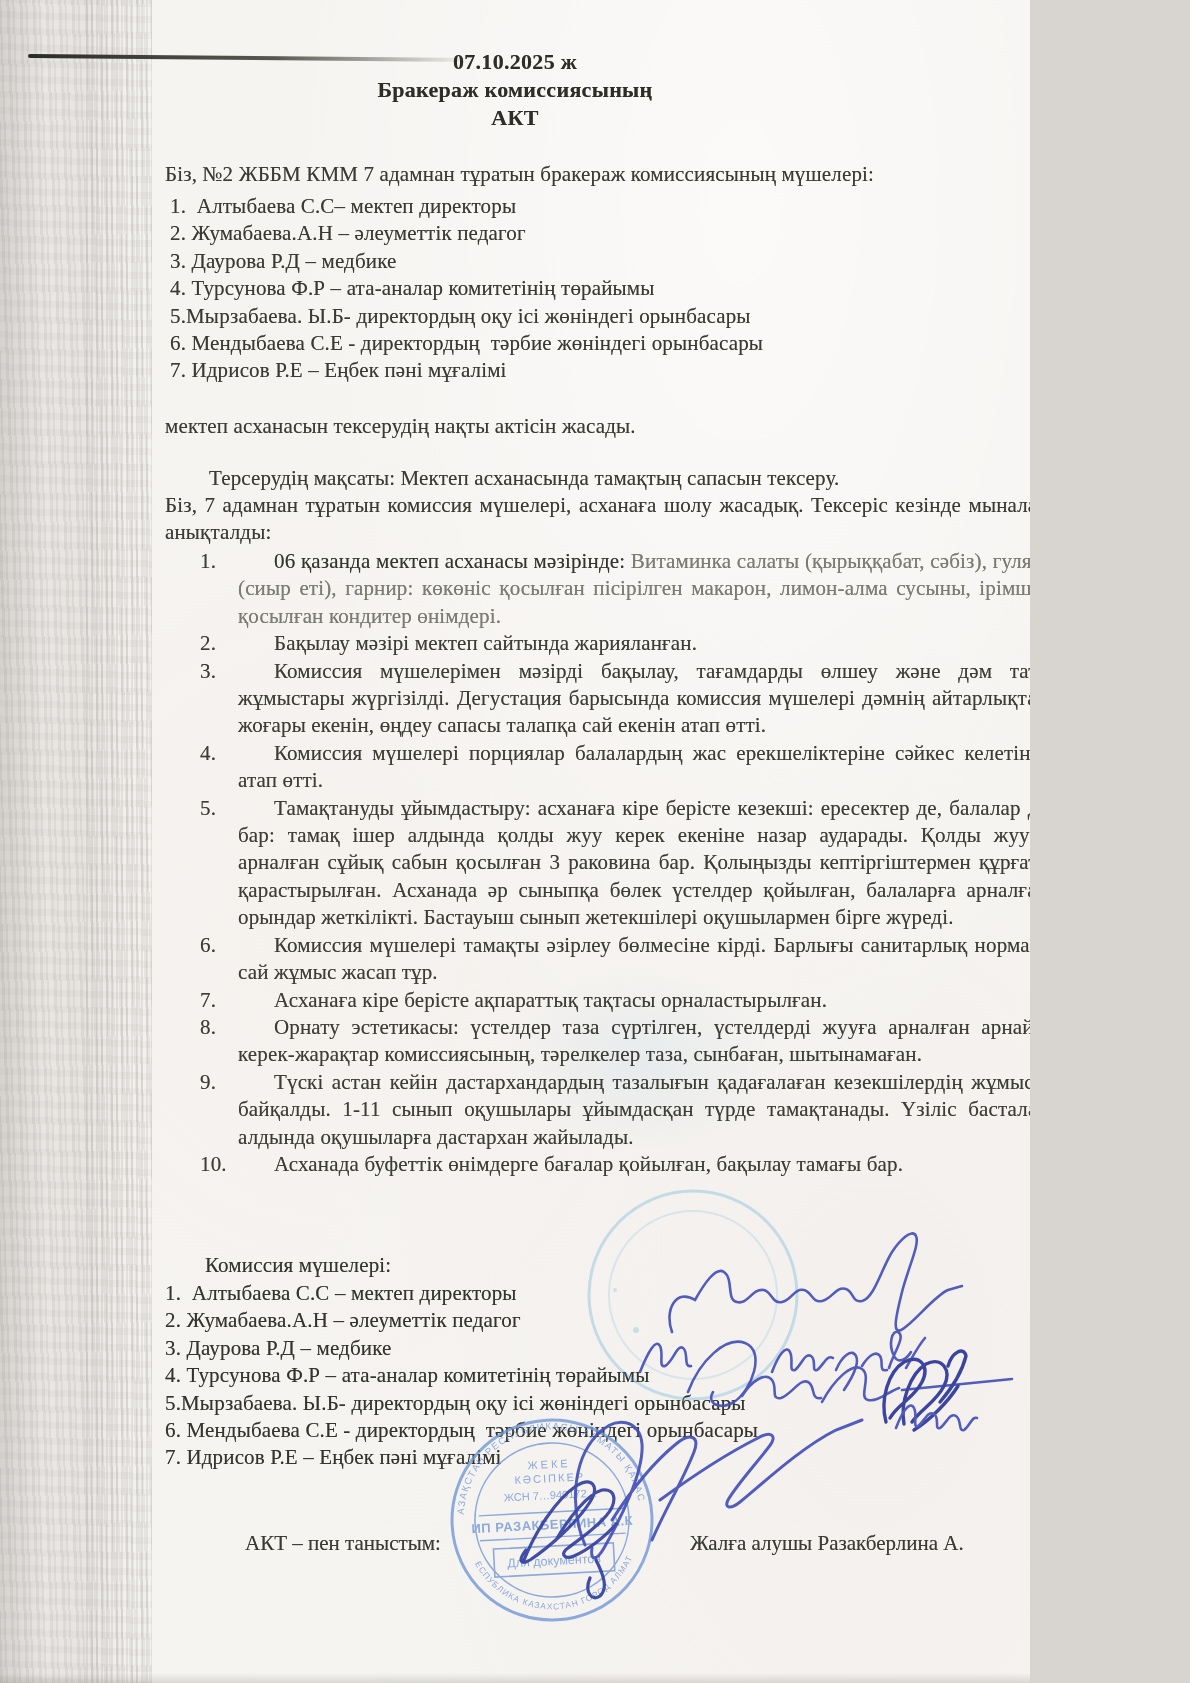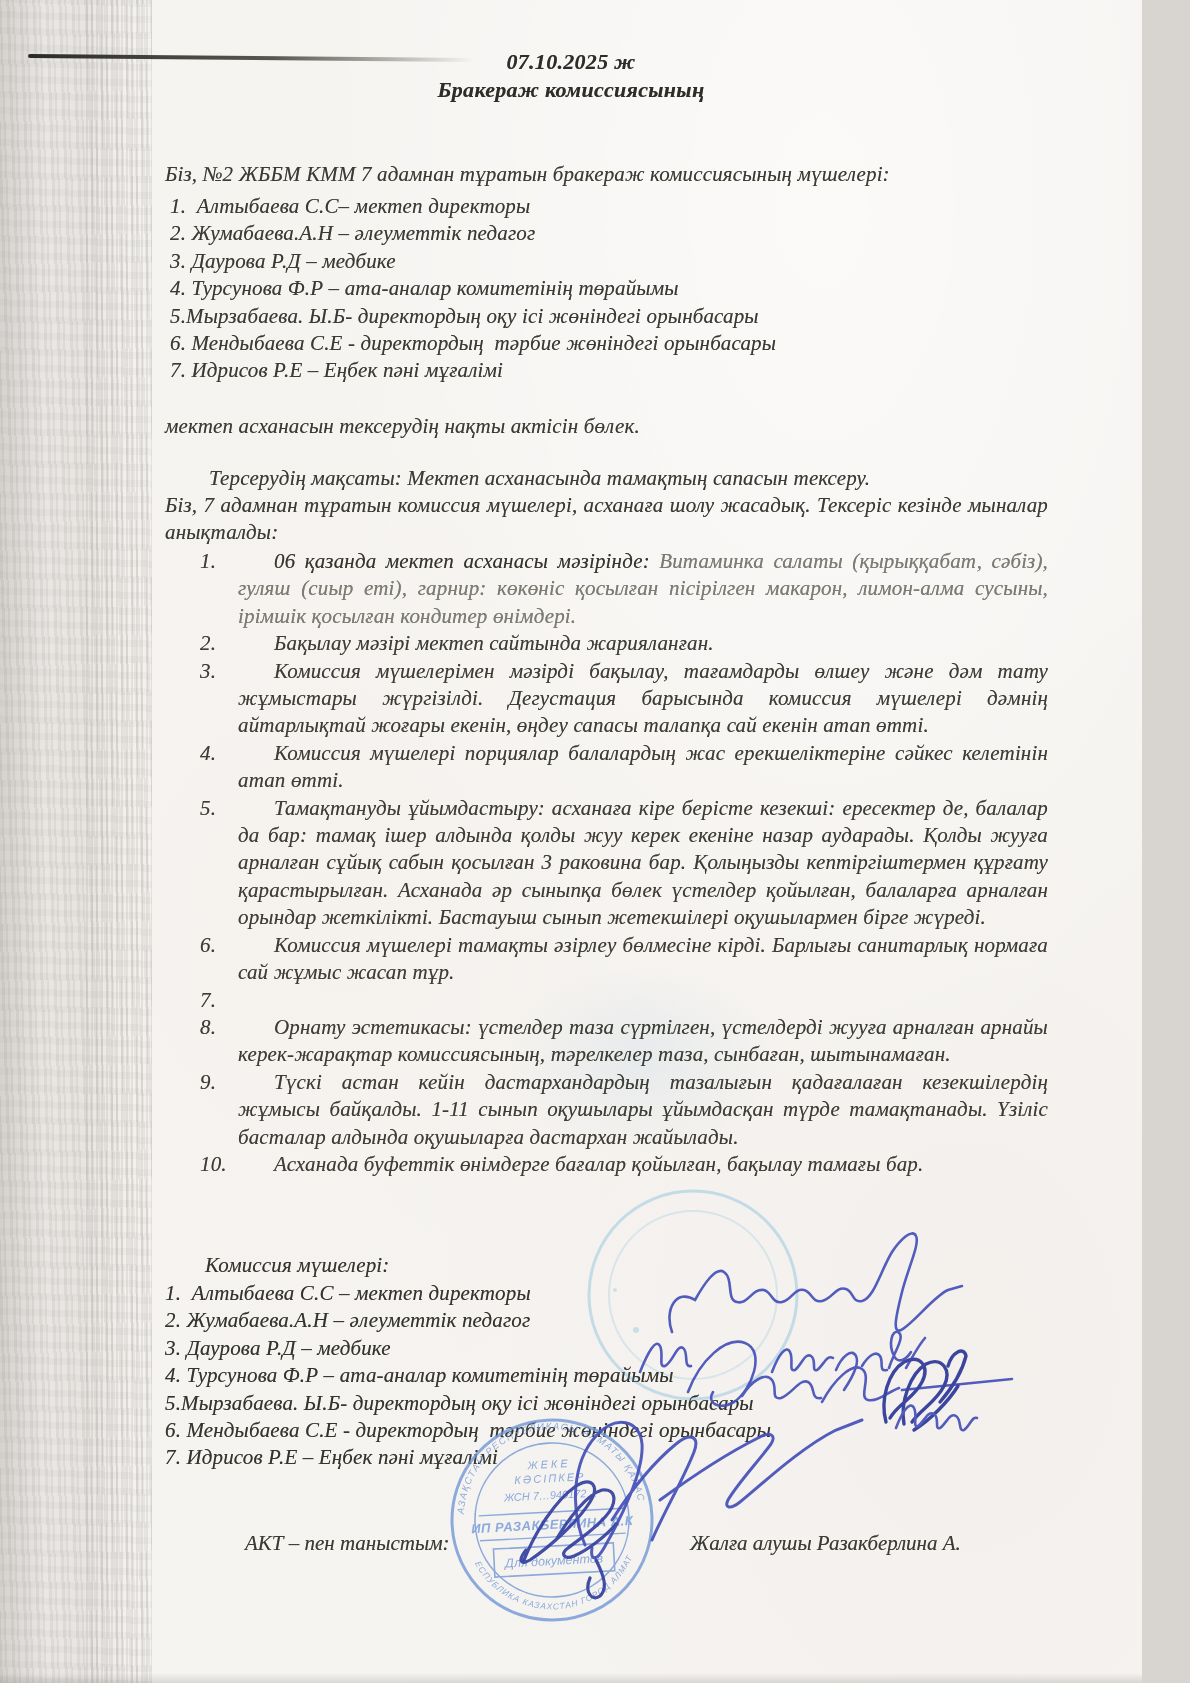--- a/index.html
+++ b/index.html
@@ -1,25 +1,24 @@
 <!DOCTYPE html>
 <html><head>
 <meta charset="utf-8">
 <style>
   html,body{margin:0;padding:0;background:#d8d5d1;}
   .page{
-    position:relative;width:1142px;height:1683px;overflow:hidden;
+    position:relative;width:1030px;height:1683px;overflow:hidden;
     background:
       radial-gradient(ellipse at 72% 12%, rgba(255,255,255,.55), transparent 45%),
       radial-gradient(ellipse at 30% 55%, rgba(244,240,236,.6), transparent 50%),
       radial-gradient(ellipse at 85% 80%, rgba(240,236,232,.5), transparent 45%),
       #f6f4f1;
     font-family:"Liberation Serif","DejaVu Serif",serif;
     color:#3b3b34;
-    font-style:italic;
   }
   
   .scan-band{position:absolute;left:0;top:0;width:152px;height:100%;
     background:
       repeating-linear-gradient(88deg, rgba(105,100,96,.10) 0 3px, rgba(160,155,150,.04) 3px 6px, rgba(90,85,80,.09) 6px 8px, rgba(205,200,195,.03) 8px 13px),
       repeating-linear-gradient(2deg, rgba(120,115,110,.05) 0 7px, transparent 7px 16px),
       linear-gradient(to right, rgba(130,125,120,.28), rgba(150,145,140,.12) 30%, rgba(165,160,155,.17) 55%, rgba(205,200,195,.06) 82%, transparent);
   }
   .scan-band2{position:absolute;left:86px;top:0;width:66px;height:100%;opacity:.8;
     background:repeating-linear-gradient(90deg, rgba(110,105,100,.15) 0 2px, transparent 2px 5px);}
@@ -60,35 +59,36 @@
 
   <div class="scan-band"></div>
   <div class="scan-band2"></div>
   <div class="edge-top-line"></div>
   <div class="smudge"></div>
   <div class="edge-bottom"></div>
 
   <div class="doc-header txt">
     <div>07.10.2025 ж</div>
     <div>Бракераж комиссиясының</div>
+    <div>АКТ</div>
   </div>
 
   <div class="blk intro txt">Біз, №2 ЖББМ КММ 7 адамнан тұратын бракераж комиссиясының мүшелері:</div>
 
   <div class="blk members txt">
       <div class="mline"><span>1.  Алтыбаева С.С– мектеп директоры</span></div>
       <div class="mline"><span>2. Жумабаева.А.Н – әлеуметтік педагог</span></div>
       <div class="mline"><span>3. Даурова Р.Д – медбике</span></div>
       <div class="mline"><span>4. Турсунова Ф.Р – ата-аналар комитетінің төрайымы</span></div>
       <div class="mline"><span>5.Мырзабаева. Ы.Б- директордың оқу ісі жөніндегі орынбасары</span></div>
       <div class="mline"><span>6. Мендыбаева С.Е - директордың  тәрбие жөніндегі орынбасары</span></div>
       <div class="mline"><span>7. Идрисов Р.Е – Еңбек пәні мұғалімі</span></div>
     </div>
 
-  <div class="blk act-line txt">мектеп асханасын тексерудің нақты актісін бөлек.</div>
+  <div class="blk act-line txt">мектеп асханасын тексерудің нақты актісін жасады.</div>
   <div class="blk purpose txt">Терсерудің мақсаты: Мектеп асханасында тамақтың сапасын тексеру.</div>
   <div class="blk insp-intro txt">Біз, 7 адамнан тұратын комиссия мүшелері, асханаға шолу жасадық. Тексеріс кезінде мыналар анықталды:</div>
 
   <div class="blk findings txt">
       <div class="finding light-rest">
       <span class="num">1.</span><span class="lead">06 қазанда мектеп асханасы мәзірінде:</span><span class="rest"> Витаминка салаты (қырыққабат, сәбіз), гуляш (сиыр еті), гарнир: көкөніс қосылған пісірілген макарон, лимон-алма сусыны, ірімшік қосылған кондитер өнімдері.</span>
     </div>
       <div class="finding">
       <span class="num">2.</span><span class="lead"></span><span class="rest">Бақылау мәзірі мектеп сайтында жарияланған.</span>
     </div>
@@ -98,21 +98,21 @@
       <div class="finding">
       <span class="num">4.</span><span class="lead"></span><span class="rest">Комиссия мүшелері порциялар балалардың жас ерекшеліктеріне сәйкес келетінін атап өтті.</span>
     </div>
       <div class="finding">
       <span class="num">5.</span><span class="lead"></span><span class="rest">Тамақтануды ұйымдастыру: асханаға кіре берісте кезекші: ересектер де, балалар да бар: тамақ ішер алдында қолды жуу керек екеніне назар аударады. Қолды жууға арналған сұйық сабын қосылған 3 раковина бар. Қолыңызды кептіргіштермен құрғату қарастырылған. Асханада әр сыныпқа бөлек үстелдер қойылған, балаларға арналған орындар жеткілікті. Бастауыш сынып жетекшілері оқушылармен бірге жүреді.</span>
     </div>
       <div class="finding">
       <span class="num">6.</span><span class="lead"></span><span class="rest">Комиссия мүшелері тамақты әзірлеу бөлмесіне кірді. Барлығы санитарлық нормаға сай жұмыс жасап тұр.</span>
     </div>
       <div class="finding">
-      <span class="num">7.</span><span class="lead"></span>
+      <span class="num">7.</span><span class="lead"></span><span class="rest">Асханаға кіре берісте ақпараттық тақтасы орналастырылған.</span>
     </div>
       <div class="finding">
       <span class="num">8.</span><span class="lead"></span><span class="rest">Орнату эстетикасы: үстелдер таза сүртілген, үстелдерді жууға арналған арнайы керек-жарақтар комиссиясының, тәрелкелер таза, сынбаған, шытынамаған.</span>
     </div>
       <div class="finding">
       <span class="num">9.</span><span class="lead"></span><span class="rest">Түскі астан кейін дастархандардың тазалығын қадағалаған кезекшілердің жұмысы байқалды. 1-11 сынып оқушылары ұйымдасқан түрде тамақтанады. Үзіліс басталар алдында оқушыларға дастархан жайылады.</span>
     </div>
       <div class="finding">
       <span class="num">10.</span><span class="lead"></span><span class="rest">Асханада буфеттік өнімдерге бағалар қойылған, бақылау тамағы бар.</span>
     </div>

